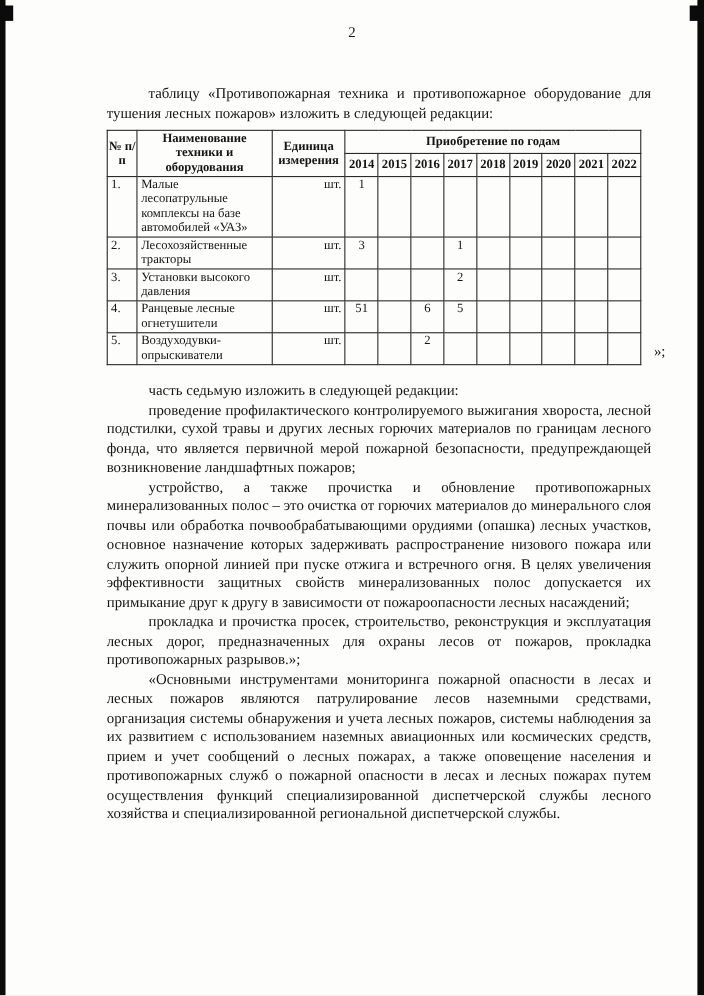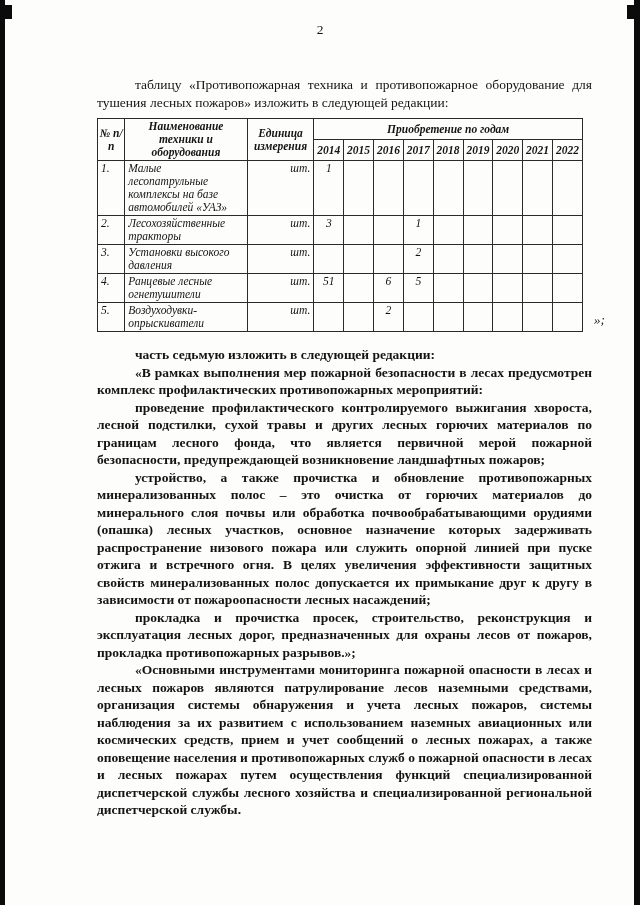--- a/index.html
+++ b/index.html
@@ -24,42 +24,42 @@
   p.body {
     margin:0; font-size:13.5px; line-height:17.5px;
     text-align:justify; text-indent:38px;
   }
 
   .table-title {
     margin-top:7px; text-align:center; font-weight:bold;
     font-size:13.5px; line-height:17.5px;
   }
 
-  .table-wrap { position:relative; margin-top:6px;font-style:italic; }
+  .table-wrap { position:relative; margin-top:6px; }
   table.eq {
     border-collapse:collapse; width:486px;
     font-size:11.5px; line-height:13px; table-layout:fixed;
   }
   table.eq th, table.eq td { border:1px solid #2a2a2a; padding:1px 3px; }
   table.eq th { font-weight:bold; text-align:center; vertical-align:middle; padding:1px 1px; }
   table.eq td { vertical-align:top; }
   td.c-num  { text-align:left; }
   td.c-name { text-align:left; }
   td.c-unit { text-align:right; }
   td.c-val  { text-align:center; }
   col.w-num  { width:27px; }
   col.w-name { width:121px; }
   col.w-unit { width:66px; }
   col.w-year { width:29.5px; }
 
   .closing-mark {
     position:absolute; right:-13px; bottom:4px; font-size:13.5px;
   }
 
-  .paragraphs { margin-top:14px;font-weight:bold; }
+  .paragraphs { margin-top:14px; }
 </style>
 </head>
 <body>
 
 <div class="page">
   <div class="edge left"></div>
   <div class="edge right"></div>
   <div class="corner-mark tl"></div>
   <div class="corner-mark tr"></div>
 
@@ -178,21 +178,20 @@
               <td class="c-val"></td>
               <td class="c-val"></td>
             </tr>
           </tbody>
       </table>
       <span class="closing-mark">»;</span>
     </div>
 
     <div class="paragraphs" id="paragraphs">
         <p class="body">часть седьмую изложить в следующей редакции:</p>
-        <p class="body">«В рамках выполнения мер пожарной безопасности в лесах предусмотрен комплекс профилактических противопожарных мероприятий:</p>
         <p class="body">проведение профилактического контролируемого выжигания хвороста, лесной подстилки, сухой травы и других лесных горючих материалов по границам лесного фонда, что является первичной мерой пожарной безопасности, предупреждающей возникновение ландшафтных пожаров;</p>
         <p class="body">устройство, а также прочистка и обновление противопожарных минерализованных полос – это очистка от горючих материалов до минерального слоя почвы или обработка почвообрабатывающими орудиями (опашка) лесных участков, основное назначение которых задерживать распространение низового пожара или служить опорной линией при пуске отжига и встречного огня. В целях увеличения эффективности защитных свойств минерализованных полос допускается их примыкание друг к другу в зависимости от пожароопасности лесных насаждений;</p>
         <p class="body">прокладка и прочистка просек, строительство, реконструкция и эксплуатация лесных дорог, предназначенных для охраны лесов от пожаров, прокладка противопожарных разрывов.»;</p>
         <p class="body">«Основными инструментами мониторинга пожарной опасности в лесах и лесных пожаров являются патрулирование лесов наземными средствами, организация системы обнаружения и учета лесных пожаров, системы наблюдения за их развитием с использованием наземных авиационных или космических средств, прием и учет сообщений о лесных пожарах, а также оповещение населения и противопожарных служб о пожарной опасности в лесах и лесных пожарах путем осуществления функций специализированной диспетчерской службы лесного хозяйства и специализированной региональной диспетчерской службы.</p>
       </div>
 
   </div>
 </div>
 
 </body></html>

